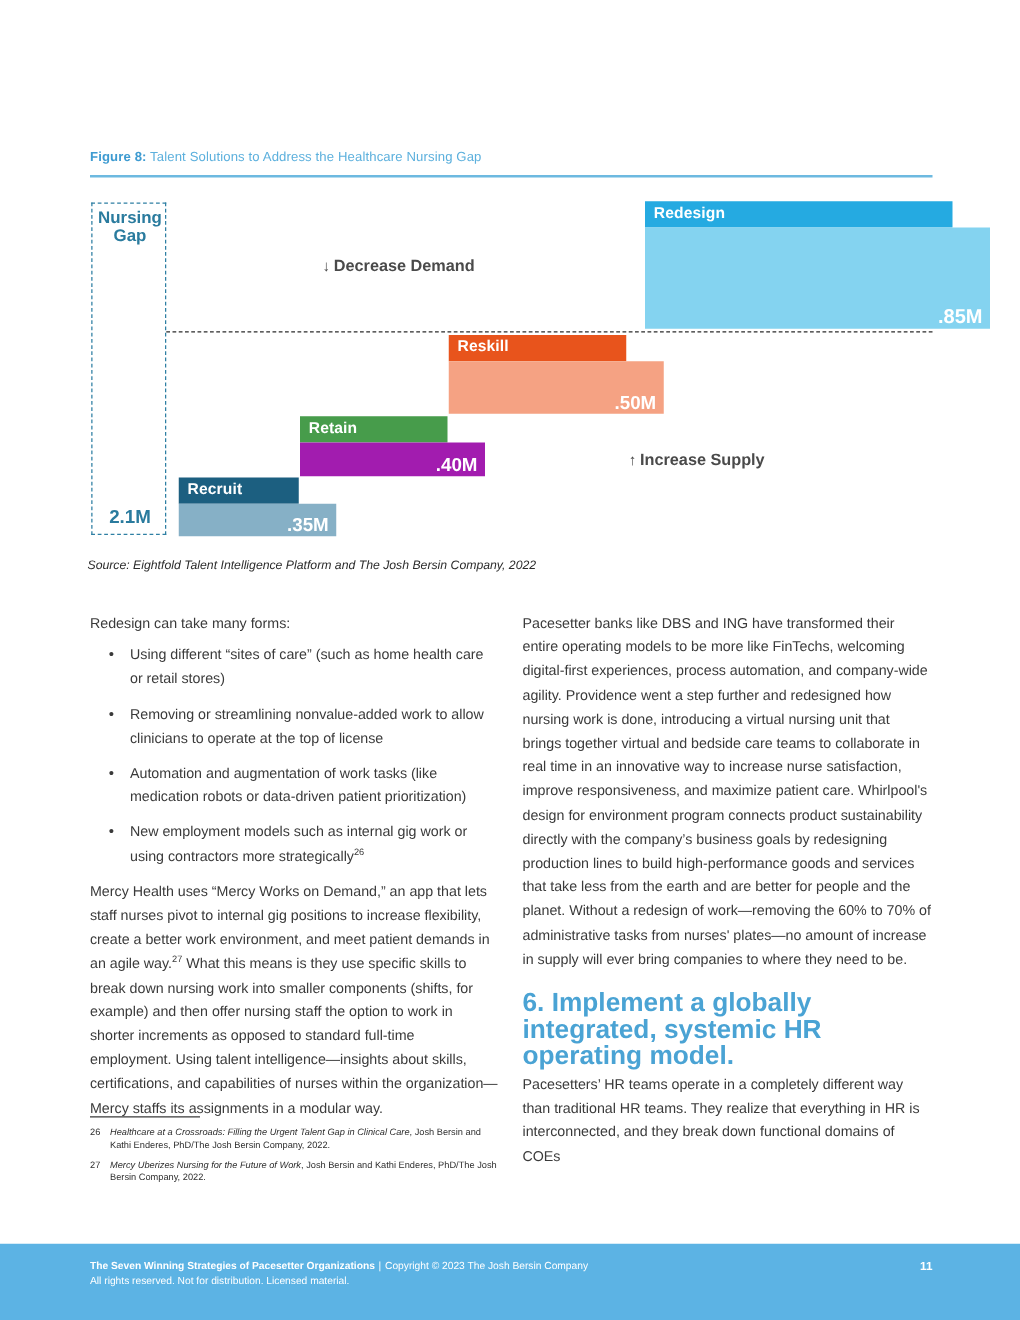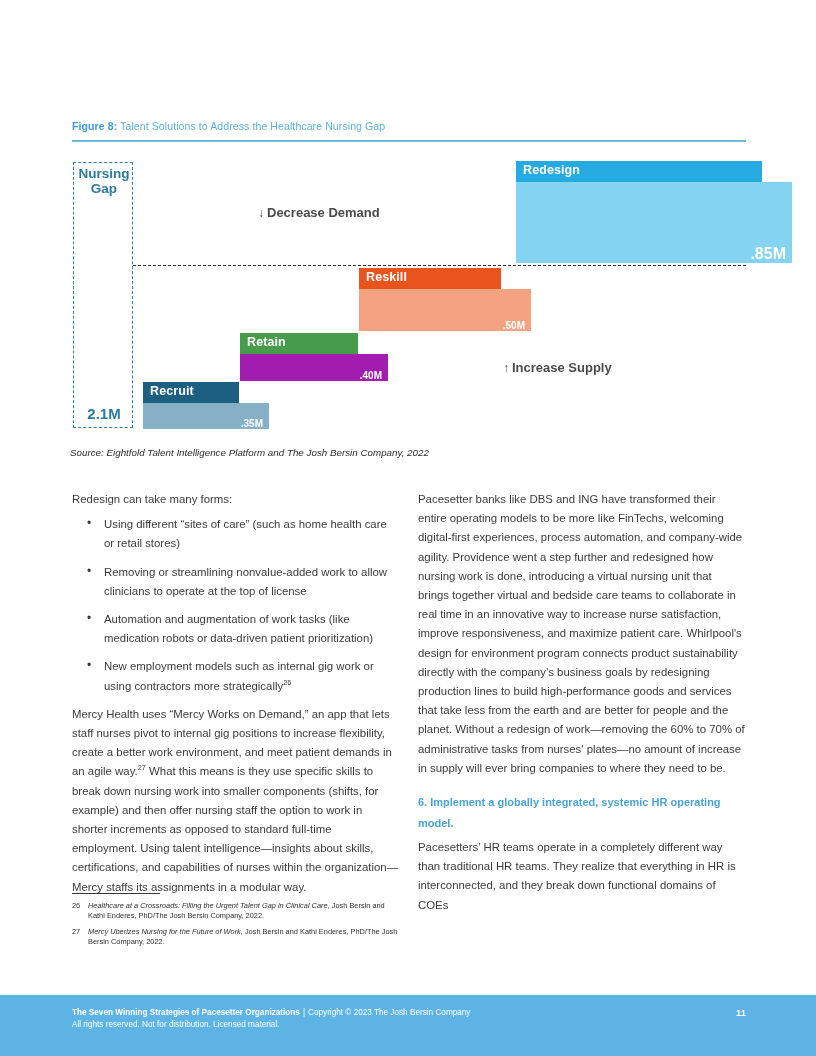--- a/index.html
+++ b/index.html
@@ -111,21 +111,21 @@
   }
   .bar .bar-body {
     position: relative;
     width: 100%;
     padding-left: 30px;
   }
   .bar .bar-value {
     position: absolute;
     right: 6px;
     bottom: 0px;
-    font-size: 10px;
+    font-size: 15px;
     font-weight: bold;
     color: #ffffff;
   }
 
   
   #bar-recruit { left: 143px; top: 382px; width: 96px; }
   #bar-recruit .bar-head { background: #1c5f80; }
   #bar-recruit .bar-body { background: #86b0c6; height: 26px; }
 
   
@@ -193,21 +193,21 @@
     top: -1px;
     font-size: 12px;
     color: #3a3a3a;
   }
   sup {
     font-size: 7.4px;
     vertical-align: super;
     line-height: 0;
   }
   #section-heading {
-    font-size: 11px;
+    font-size: 21px;
     font-weight: bold;
     color: #4aa3d4;
     line-height: 21px;
     margin: 14px 0 4px 0;
   }
 
   
   #footnotes {
     position: absolute;
     left: 72px;

